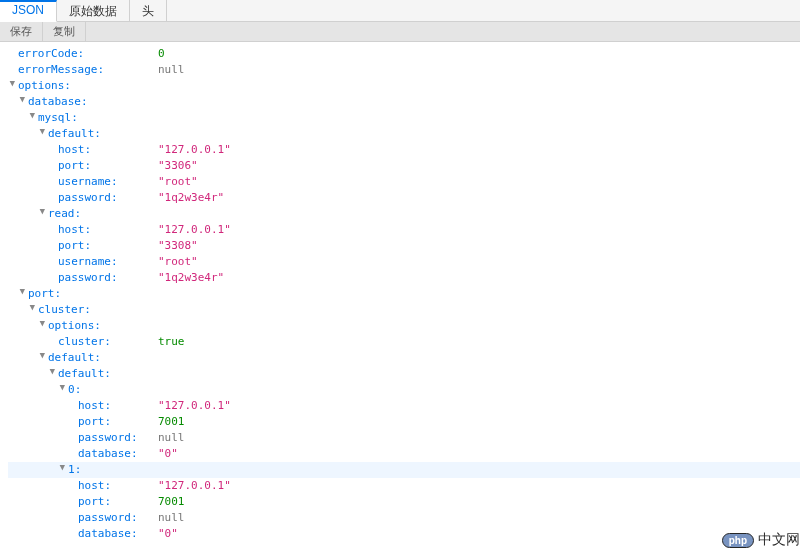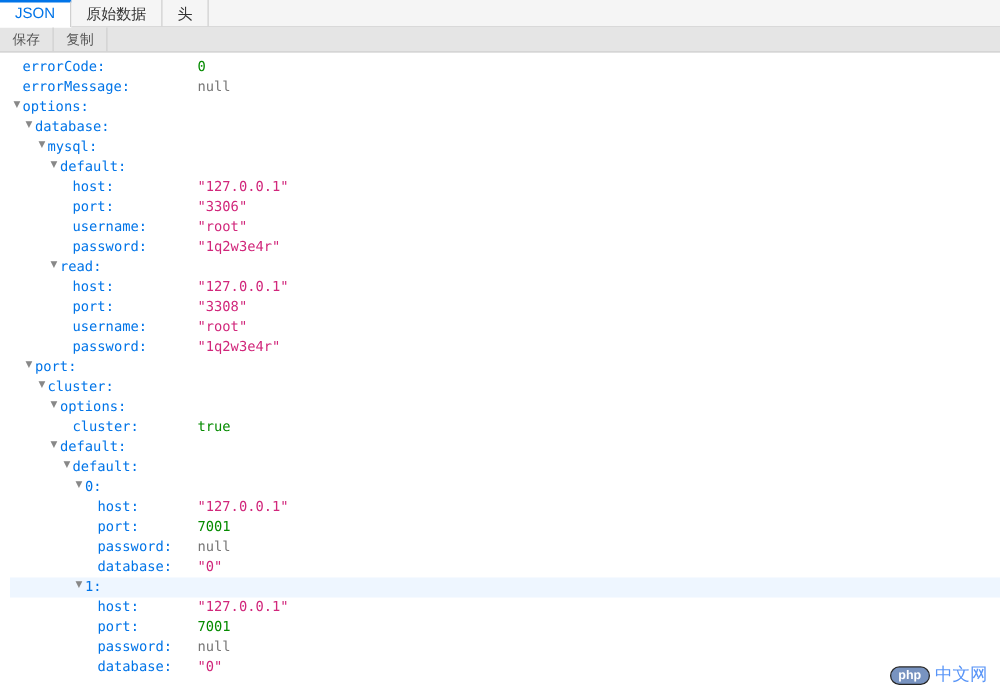--- a/index.html
+++ b/index.html
@@ -16,23 +16,23 @@
 .sp { display: inline-block; width: 10px; }
 .key { color: #0074e8; cursor: pointer; }
 .key::after { content: ":"; color: #0074e8; }
 .val { margin-left: 0; }
 .str { color: #d1277b; }
 .num { color: #058b00; }
 .nul { color: #777; }
 .bool { color: #058b00; }
 .keycol { display: inline-block; min-width: 140px; }
 .pair .key { margin-right: 0; }
-.watermark { position: fixed; bottom: 6px; right: 10px; display: flex; align-items: center; gap: 4px; opacity: 0.85; }
+.watermark { position: fixed; bottom: 6px; right: 0; display: flex; align-items: center; gap: 4px; opacity: 0.85; }
 .phplogo { background: #6181b6; color: #fff; font-weight: bold; font-size: 10px; padding: 1px 6px; border-radius: 8px; border: 1px solid #000; }
-.cntxt { font-size: 14px; color: #3b82f6; font-weight: 500; font-family: Liberation Serif, serif; }
+.cntxt { font-size: 14px; color: #000000; font-weight: 500; font-family: Liberation Serif, serif; }
 </style>
 </head>
 <body>
 
 <div class="tabs">
   <div class="tab active">JSON</div>
   <div class="tab">原始数据</div>
   <div class="tab">头</div>
 </div>
 <div class="toolbar">

